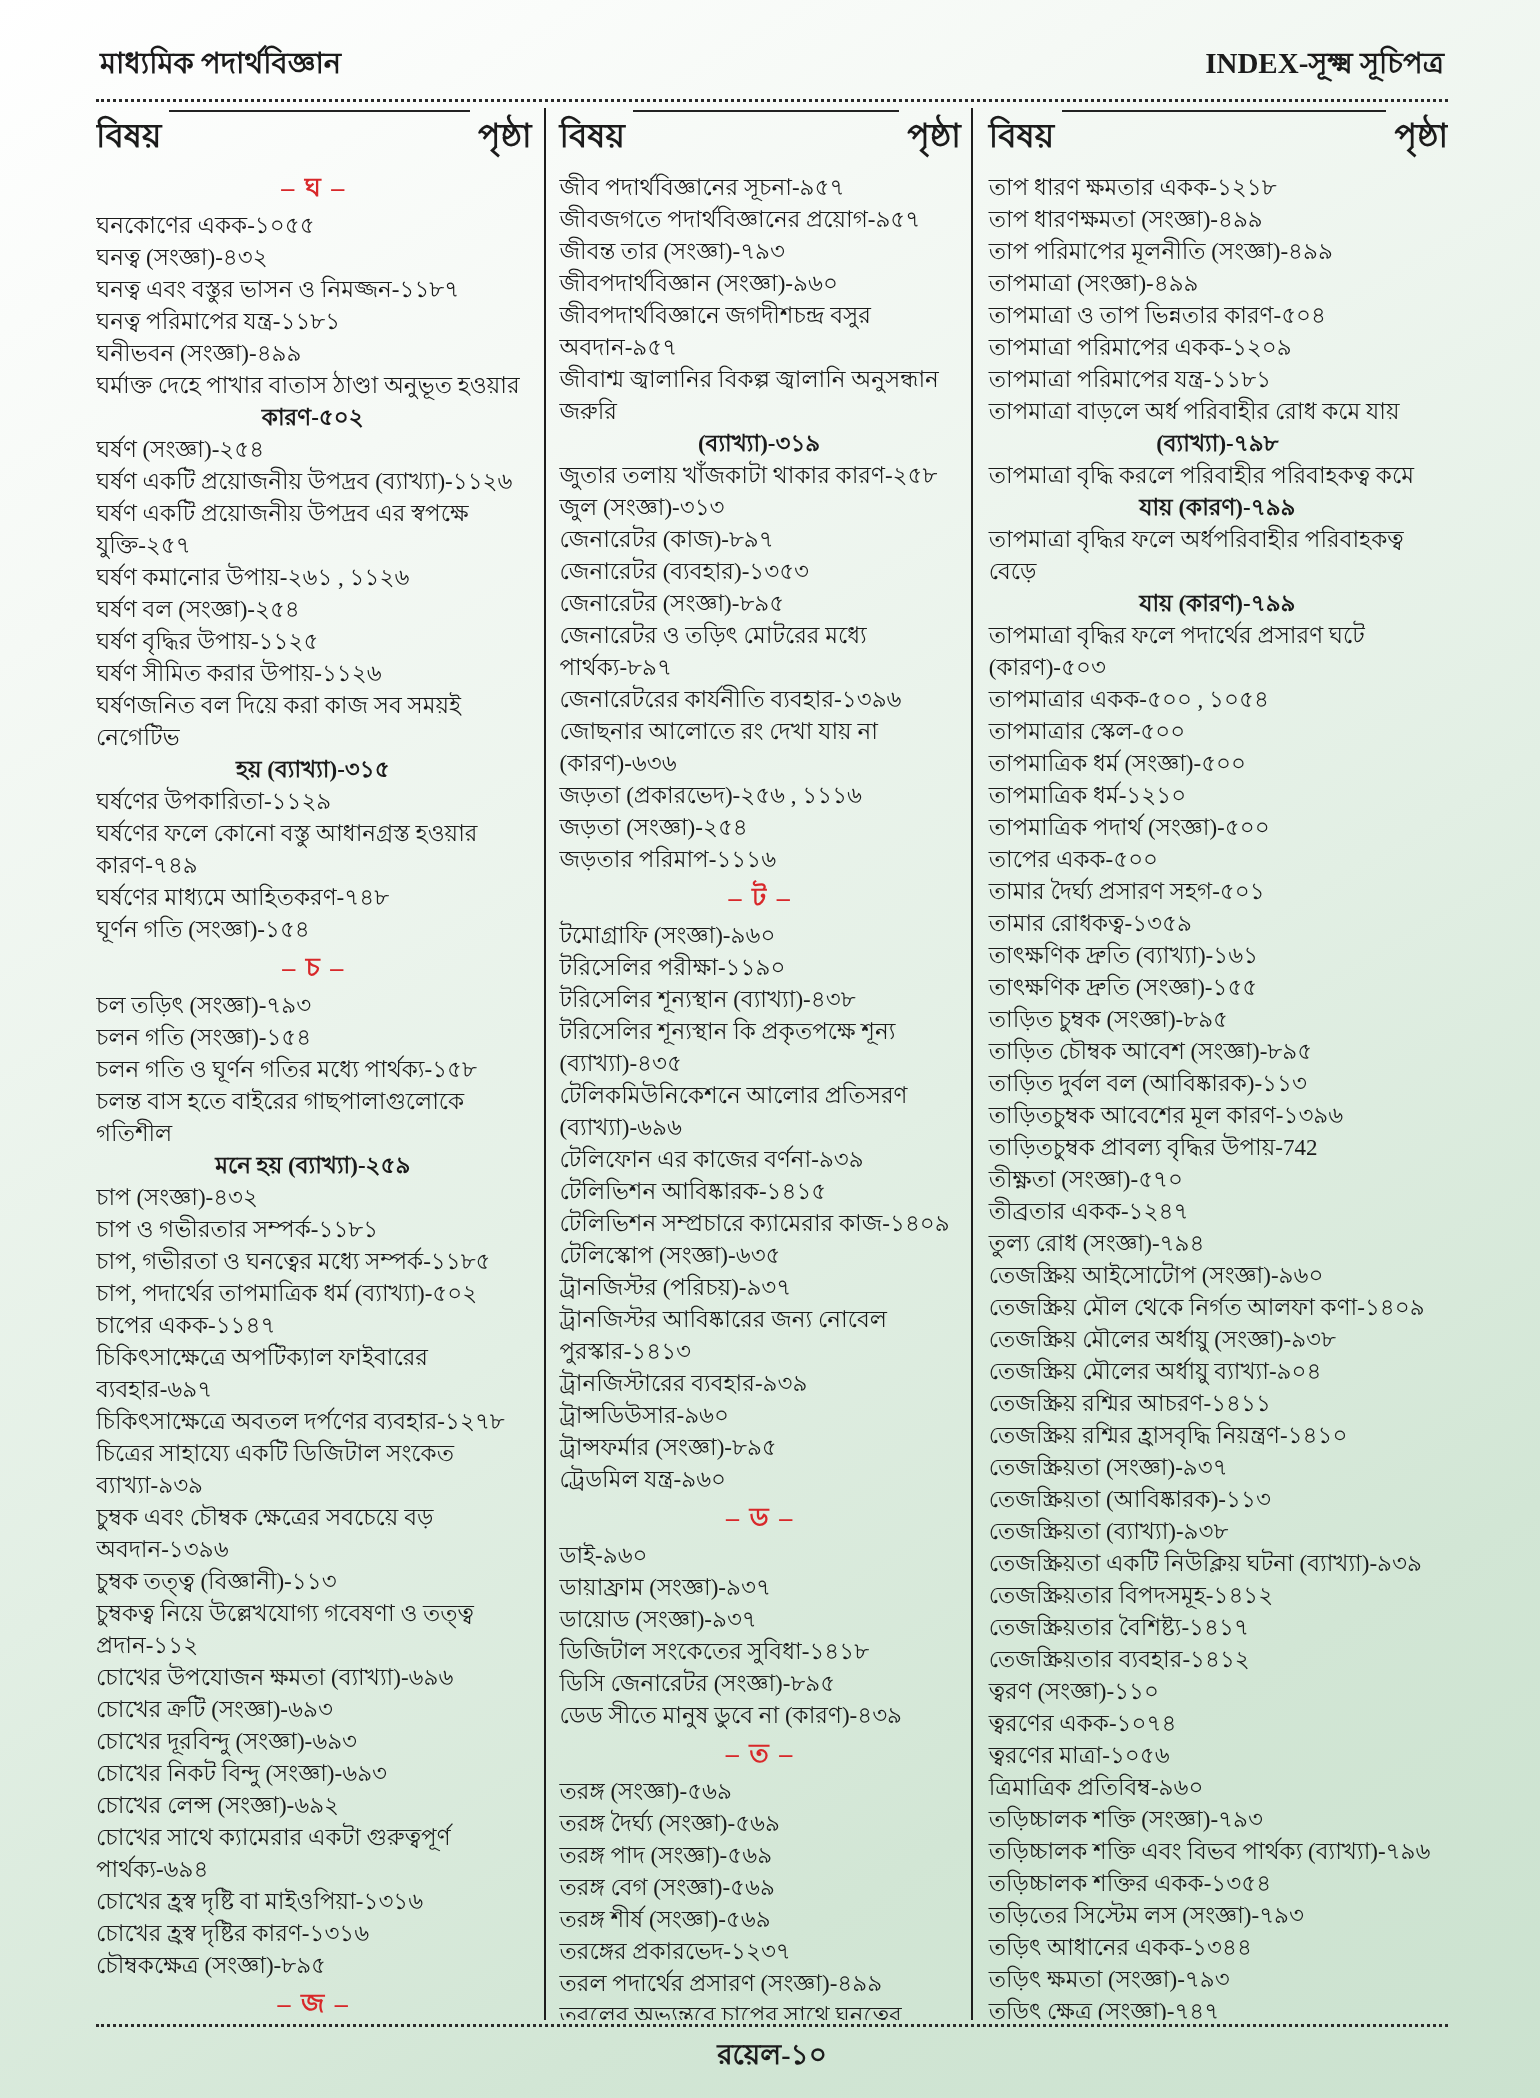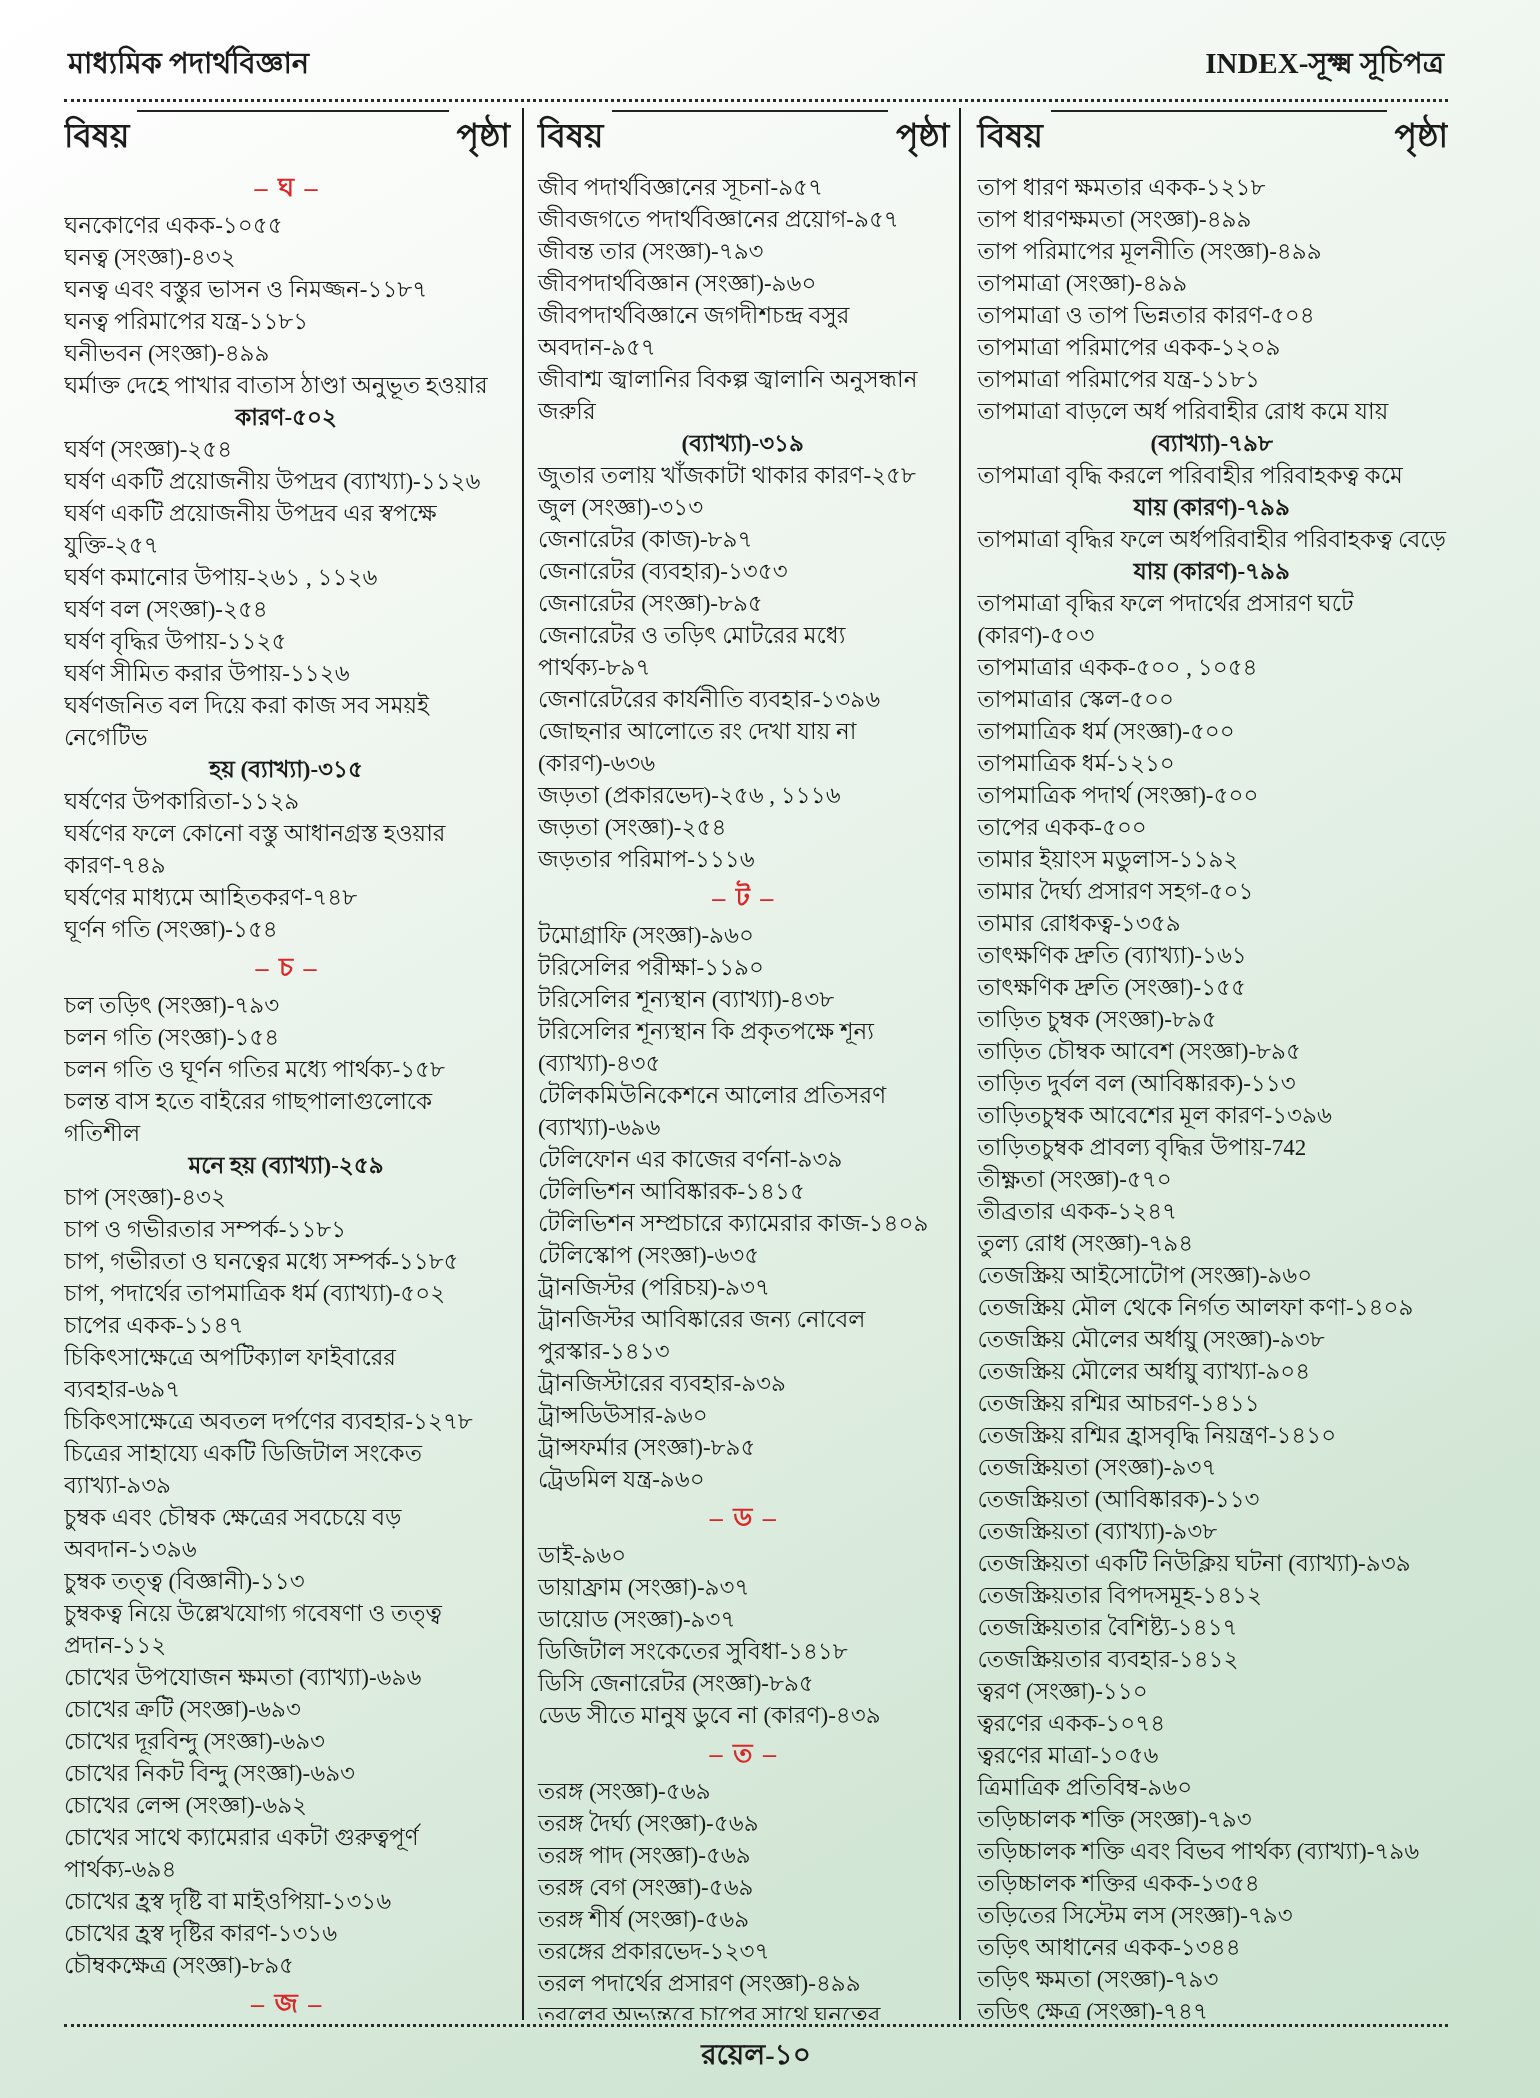--- a/index.html
+++ b/index.html
@@ -5,21 +5,21 @@
   :root { --accent: #d8282a; --ink: #1b1b1b; }
   * { box-sizing: border-box; margin: 0; padding: 0; }
   html,body { margin:0; }
   body {
     font-family: "Liberation Serif", "DejaVu Serif", serif;
     color: var(--ink);
   }
   .page {
     width: 1540px; height: 2098px;
     background: linear-gradient(150deg, #ffffff 0%, #f5f9f5 22%, #e2efe4 55%, #d2e6d5 80%, #cbe2cf 100%);
-    padding: 40px 92px 18px 64px;
+    padding: 40px 92px 18px 96px;
     display: flex; flex-direction: column;
     overflow: hidden;
   }
   .page-header {
     display: flex; justify-content: space-between; align-items: flex-end;
     font-size: 29px; font-weight: 700;
     padding: 0 4px 10px 4px;
   }
   .dotted-rule {
     border-top: 3px dotted #2a2a2a;
@@ -223,21 +223,20 @@
           <div class="entry">তাপমাত্রা বাড়লে অর্ধ পরিবাহীর রোধ কমে যায়<div class="tail">(ব্যাখ্যা)-৭৯৮</div></div>
           <div class="entry">তাপমাত্রা বৃদ্ধি করলে পরিবাহীর পরিবাহকত্ব কমে<div class="tail">যায় (কারণ)-৭৯৯</div></div>
           <div class="entry">তাপমাত্রা বৃদ্ধির ফলে অর্ধপরিবাহীর পরিবাহকত্ব বেড়ে<div class="tail">যায় (কারণ)-৭৯৯</div></div>
           <div class="entry">তাপমাত্রা বৃদ্ধির ফলে পদার্থের প্রসারণ ঘটে (কারণ)-৫০৩</div>
           <div class="entry">তাপমাত্রার একক-৫০০ , ১০৫৪</div>
           <div class="entry">তাপমাত্রার স্কেল-৫০০</div>
           <div class="entry">তাপমাত্রিক ধর্ম (সংজ্ঞা)-৫০০</div>
           <div class="entry">তাপমাত্রিক ধর্ম-১২১০</div>
           <div class="entry">তাপমাত্রিক পদার্থ (সংজ্ঞা)-৫০০</div>
           <div class="entry">তাপের একক-৫০০</div>
-          <div class="entry">তামার ইয়াংস মডুলাস-১১৯২</div>
           <div class="entry">তামার দৈর্ঘ্য প্রসারণ সহগ-৫০১</div>
           <div class="entry">তামার রোধকত্ব-১৩৫৯</div>
           <div class="entry">তাৎক্ষণিক দ্রুতি (ব্যাখ্যা)-১৬১</div>
           <div class="entry">তাৎক্ষণিক দ্রুতি (সংজ্ঞা)-১৫৫</div>
           <div class="entry">তাড়িত চুম্বক (সংজ্ঞা)-৮৯৫</div>
           <div class="entry">তাড়িত চৌম্বক আবেশ (সংজ্ঞা)-৮৯৫</div>
           <div class="entry">তাড়িত দুর্বল বল (আবিষ্কারক)-১১৩</div>
           <div class="entry">তাড়িতচুম্বক আবেশের মূল কারণ-১৩৯৬</div>
           <div class="entry">তাড়িতচুম্বক প্রাবল্য বৃদ্ধির উপায়-742</div>
           <div class="entry">তীক্ষ্ণতা (সংজ্ঞা)-৫৭০</div>

